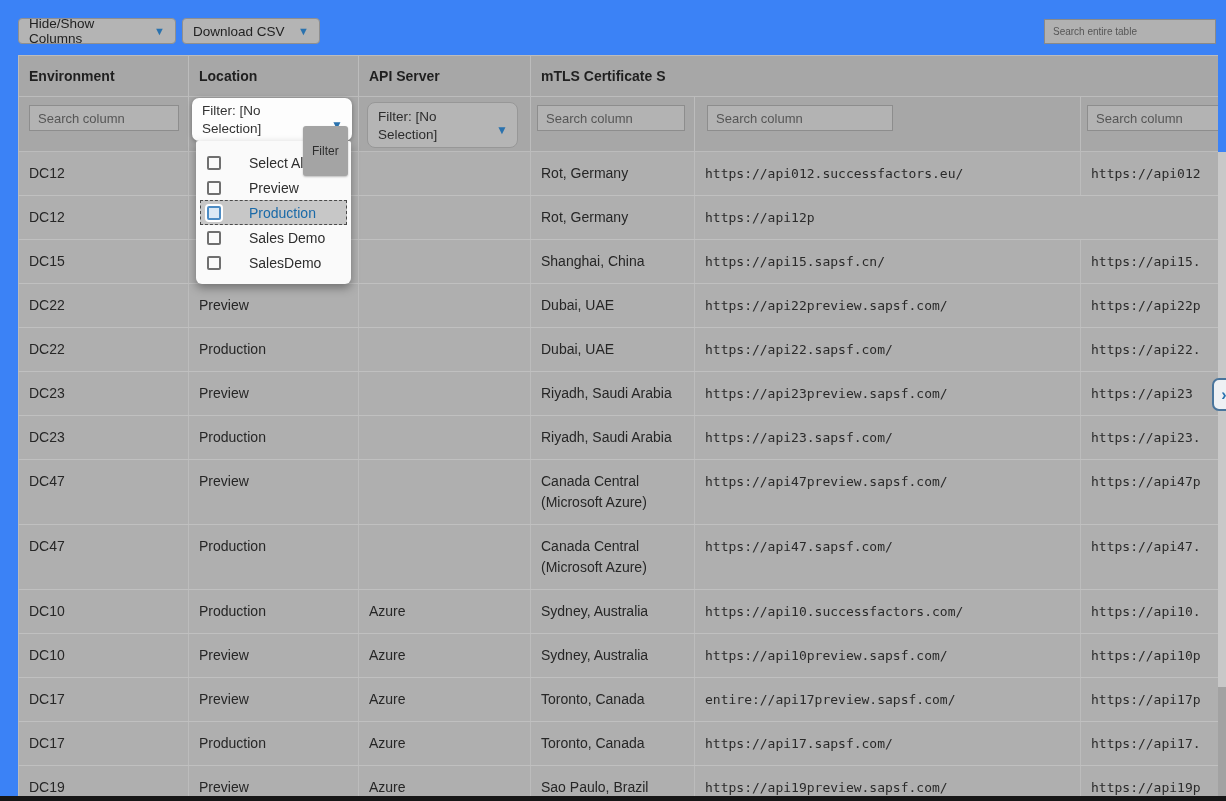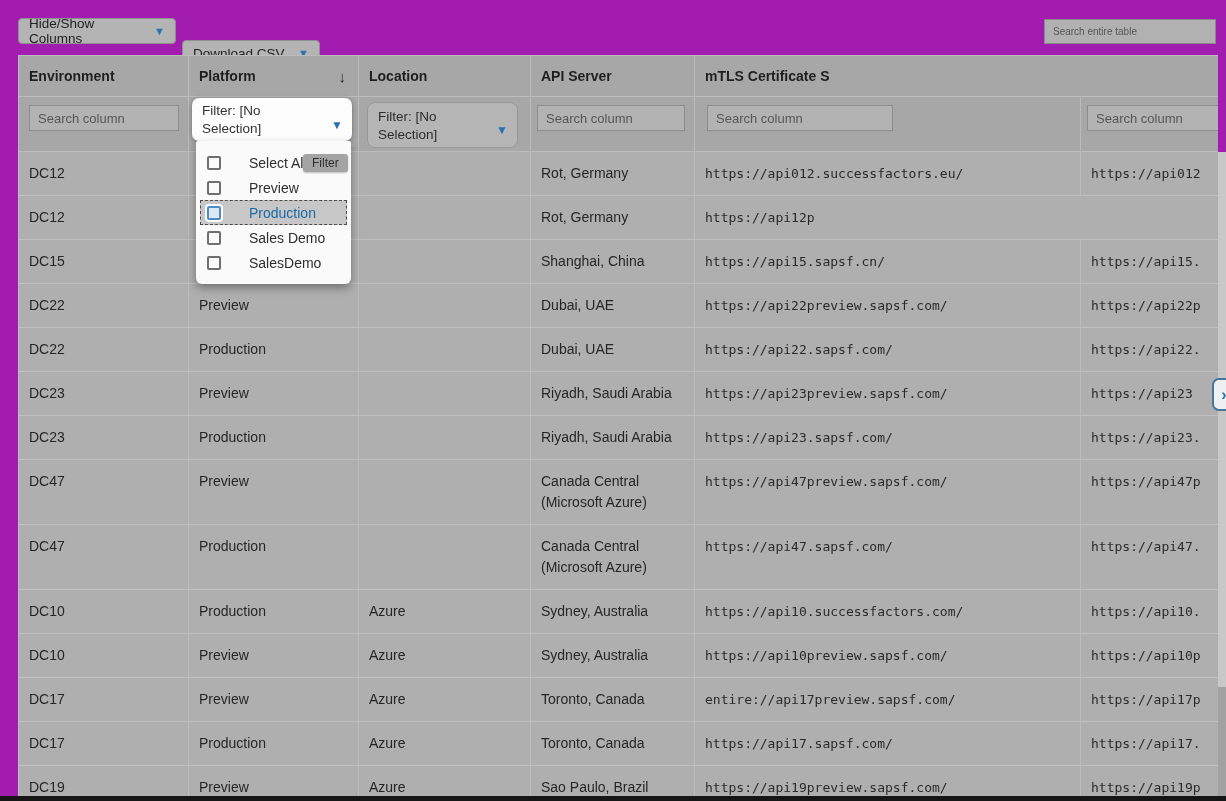--- a/index.html
+++ b/index.html
@@ -1,30 +1,30 @@
 <!DOCTYPE html>
 <html><head>
 <meta charset="utf-8">
 <style>
   * { margin:0; padding:0; box-sizing:border-box; }
   html,body { width:1226px; height:801px; }
   body { font-family:"Liberation Sans",sans-serif; }
 
-  .screen { position:relative; width:1226px; height:801px; background:#a21caf; overflow:hidden; }
+  .screen { position:relative; width:1226px; height:801px; background:#3b82f6; overflow:hidden; }
 
   
   .toolbar-btn {
     position:absolute; top:18px; height:26px;
     display:flex; align-items:center; justify-content:space-between;
     background:#b4b4b4; border:1px solid #8f8f8f; border-radius:4px;
     padding:0 10px; font-size:13.5px; color:#222; cursor:pointer;
   }
   .btn-caret { color:#2a72ae; font-size:11px; margin-left:10px; }
   #btn-hide-show { left:18px; width:158px; }
-  #btn-download { left:182px; width:138px;margin-top:22px; }
+  #btn-download { left:182px; width:138px; }
   .search-global {
     position:absolute; top:19px; left:1044px; width:172px; height:25px;
     background:#b1b1b1; border:1px solid #898989; font-size:10px;
     color:#333; padding:0 8px; font-family:"Liberation Sans",sans-serif;
   }
   input::placeholder { color:#565656; opacity:1; }
 
   
   .table-wrap { position:absolute; left:18px; top:55px; width:1200px; height:746px; overflow:hidden; }
   .tbl { width:1382px; }
@@ -59,22 +59,22 @@
 
   
   .combo-open {
     position:absolute; left:192px; top:98px; width:160px; height:43px; z-index:10;
     background:#fdfdfd; border-radius:7px; box-shadow:0 1px 5px rgba(0,0,0,.35);
     padding:4px 30px 4px 10px; font-size:13.5px; line-height:1.3; color:#333; cursor:pointer;
   }
   .combo-open .caret { position:absolute; right:9px; bottom:7px; color:#2a72ae; font-size:12px; }
 
   .filter-tooltip {
-    position:absolute; left:303px; top:154px; z-index:12;
-    background:#a4a4a4; border-radius:3px; padding:2px 9px;
+    position:absolute; left:303px; top:126px; z-index:12;
+    background:#a4a4a4; border-radius:3px; padding:18px 9px;
     font-size:12px; color:#2d2d2d; box-shadow:0 1px 2px rgba(0,0,0,.25);
   }
 
   .dropdown-panel {
     position:absolute; left:196px; top:141px; width:155px; z-index:11;
     background:#fafafa; border-radius:2px 2px 6px 6px;
     box-shadow:0 4px 10px rgba(0,0,0,.35); padding:9px 4px;
   }
   .opt { display:flex; align-items:center; height:25px; padding:0 6px; font-size:14px; color:#2e2e2e; cursor:pointer; border:1px solid transparent;gap:20px; }
   .opt-box { width:14px; height:14px; border:2px solid #6f6f6f; border-radius:2px; margin-right:8px; flex:none; background:transparent; }
@@ -109,24 +109,20 @@
   <input class="search-global" type="text" placeholder="Search entire table" style="">
 
   <div class="table-wrap">
     <div class="tbl">
 
       <div class="trow header-row">
         <div class="hcell">
           <span>Environment</span>
         </div>
         <div class="hcell">
-          <span>Platform</span>
-          <span class="sort-icon">↓</span>
-        </div>
-        <div class="hcell">
           <span>Location</span>
         </div>
         <div class="hcell">
           <span>API Server</span>
         </div>
         <div class="hcell">
           <span>mTLS Certificate S</span>
         </div>
       </div>
 

